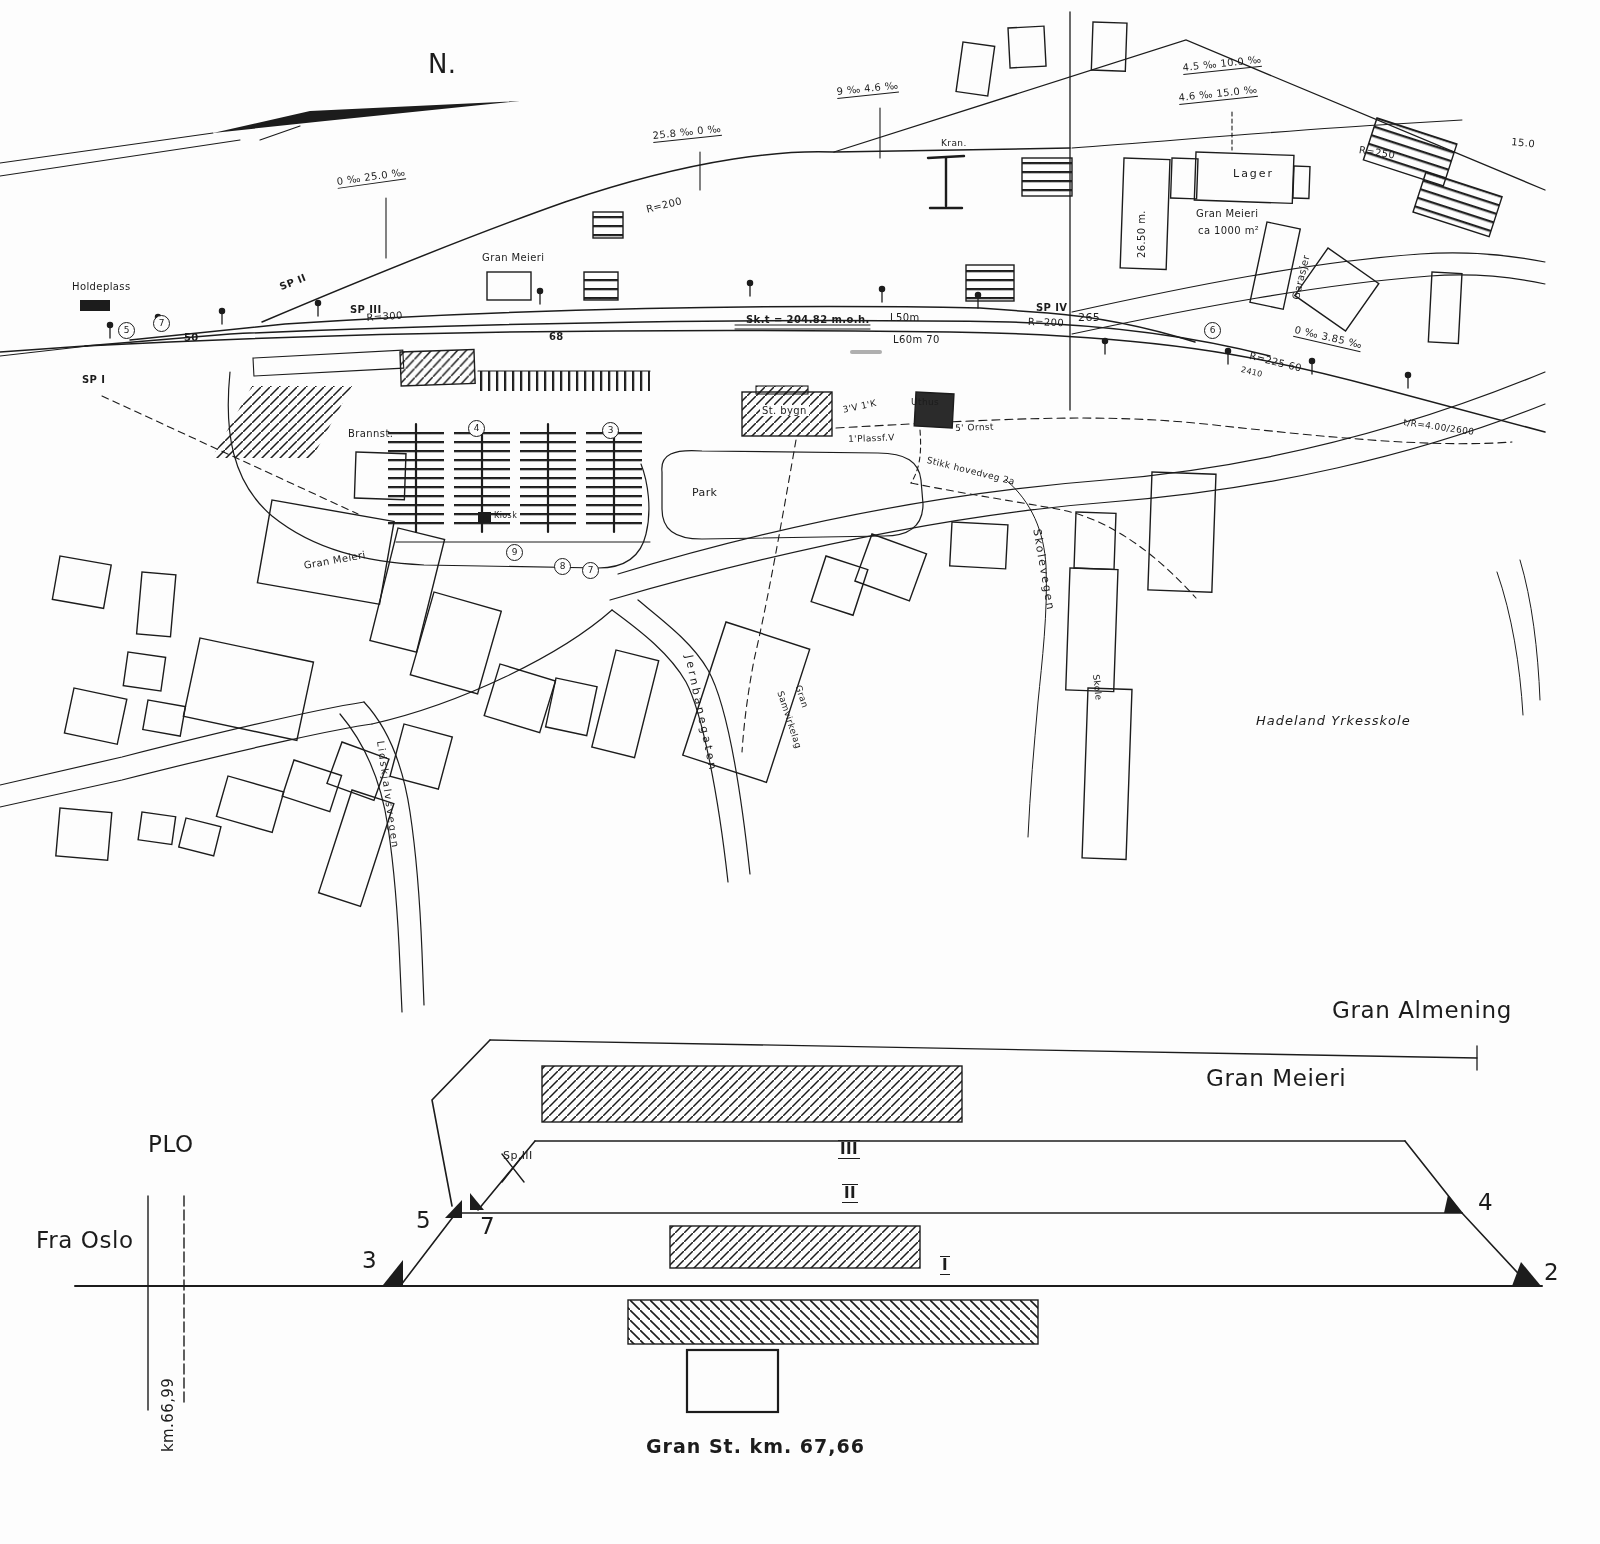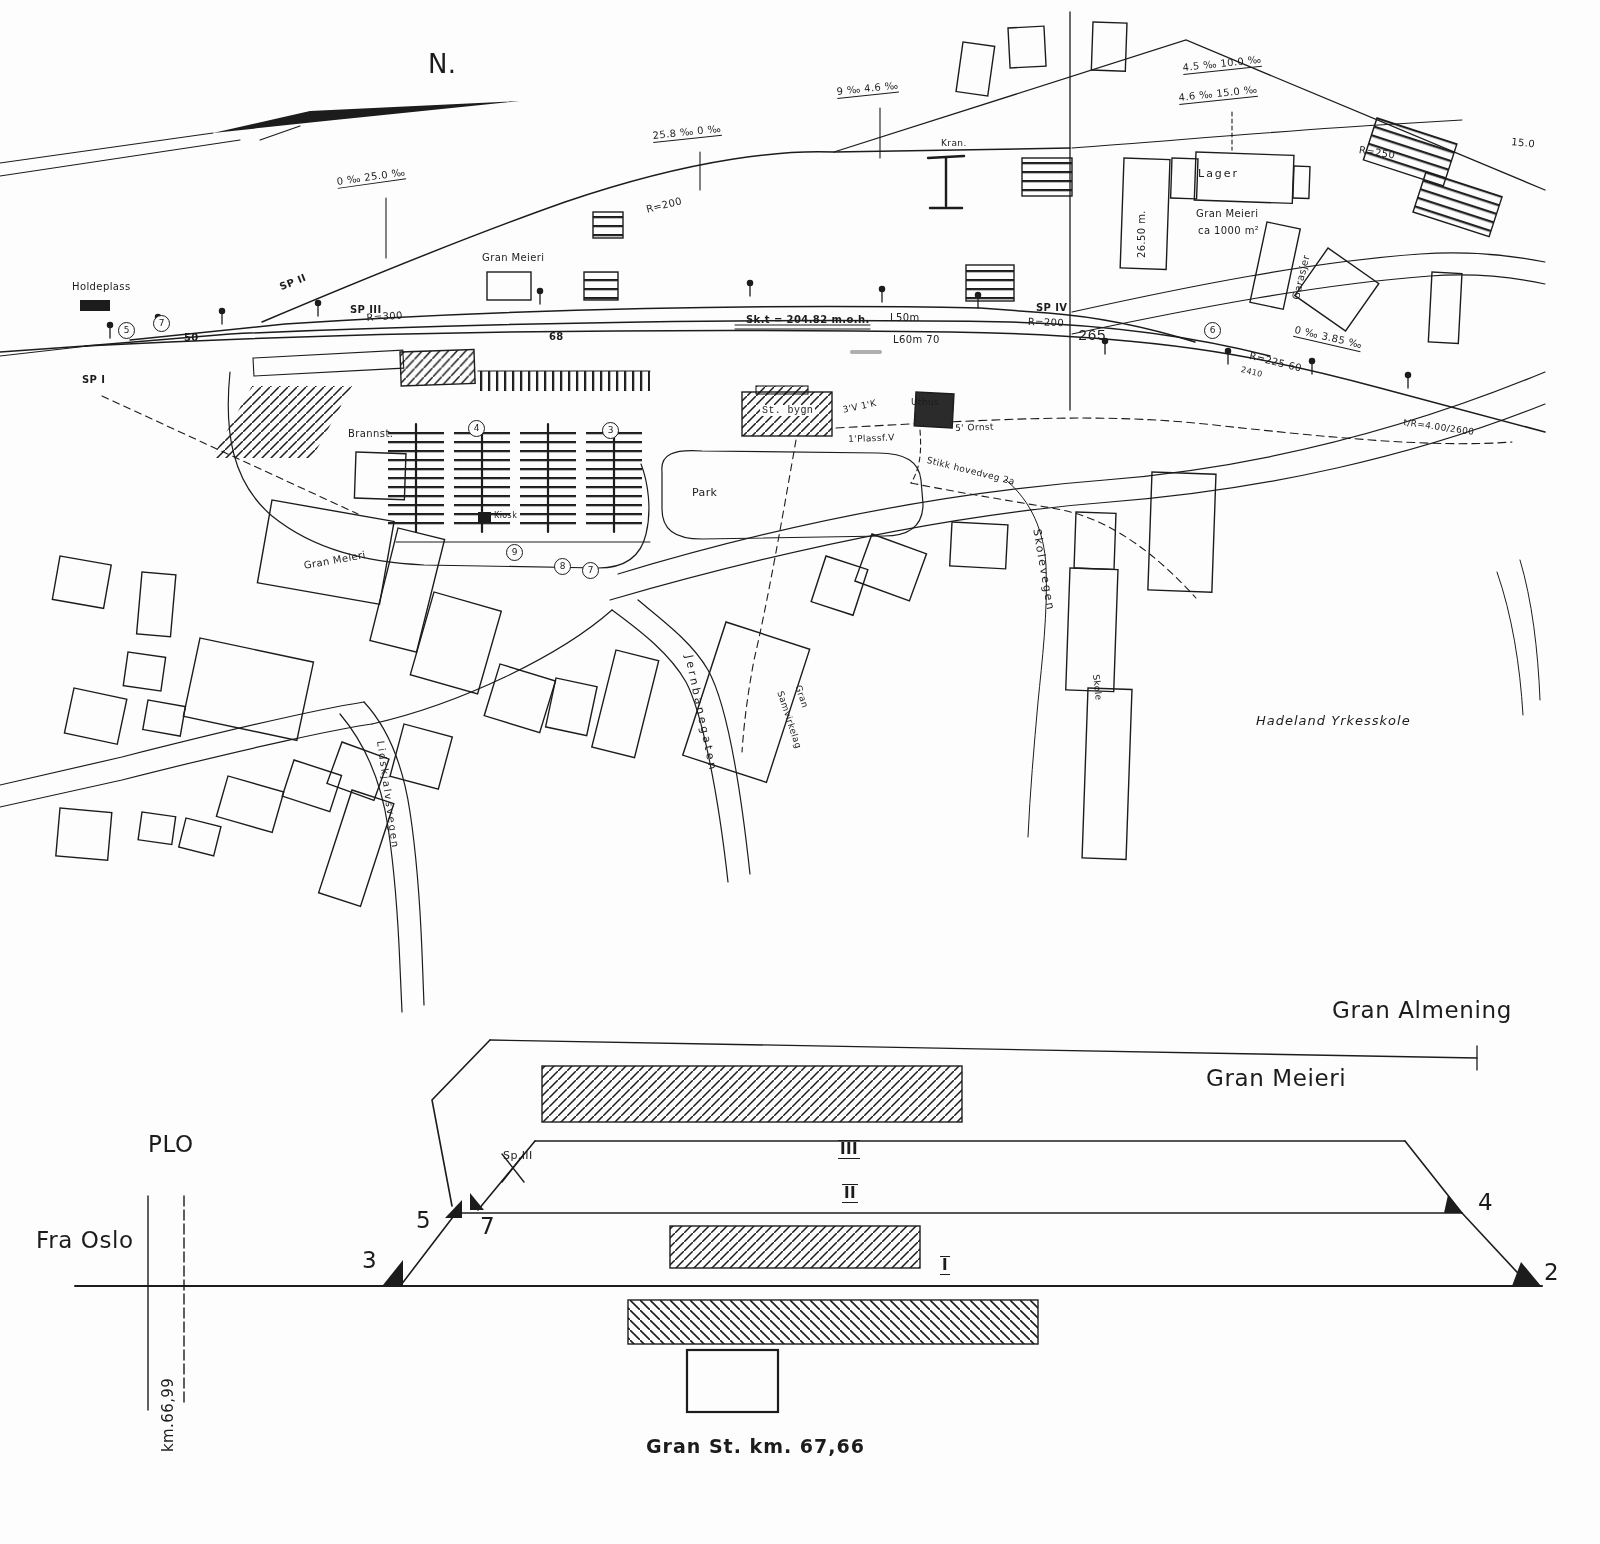--- a/index.html
+++ b/index.html
@@ -275,30 +275,30 @@
 
 <span class="lbl uline" style="left:336px;top:176px;transform:rotate(-8deg);">0 ‰    25.0 ‰</span>
 <span class="lbl uline" style="left:652px;top:130px;transform:rotate(-6deg);">25.8 ‰    0 ‰</span>
 <span class="lbl uline" style="left:836px;top:86px;transform:rotate(-6deg);">9 ‰    4.6 ‰</span>
 <span class="lbl uline" style="left:1182px;top:62px;transform:rotate(-6deg);">4.5 ‰    10.0 ‰</span>
 <span class="lbl uline" style="left:1178px;top:92px;transform:rotate(-6deg);">4.6 ‰    15.0 ‰</span>
 <span class="lbl uline" style="left:1296px;top:324px;transform:rotate(13deg);">0 ‰    3.85 ‰</span>
 
 <span class="lbl" style="left:645px;top:204px;transform:rotate(-14deg);">R=200</span>
 <span class="lbl" style="left:1028px;top:316px;transform:rotate(2deg);">R=200</span>
-<span class="lbl" style="left:1078px;top:329px;font-size:15px;font-family:Liberation Mono, monospace;">265</span>
+<span class="lbl" style="left:1078px;top:312px;font-size:11px;">265</span>
 <span class="lbl" style="left:1360px;top:144px;transform:rotate(9deg);">R=250</span>
 <span class="lbl" style="left:366px;top:312px;transform:rotate(-4deg);">R=300</span>
 <span class="lbl" style="left:1251px;top:350px;transform:rotate(14deg);">R=225  60</span>
 <span class="lbl" style="left:1242px;top:366px;font-size:8px;transform:rotate(14deg);">2410</span>
 <span class="lbl" style="left:1404px;top:418px;font-size:9px;transform:rotate(8deg);">t/R=4.00/2600</span>
 <span class="lbl" style="left:1512px;top:136px;transform:rotate(6deg);">15.0</span>
 
 <span class="lbl" style="left:941px;top:139px;font-size:9px;">Kran.</span>
-<span class="lbl" style="left:1198px;top:168px;font-size:11px;letter-spacing:2px;">Lager</span>
+<span class="lbl" style="left:1233px;top:168px;font-size:11px;letter-spacing:2px;">Lager</span>
 <span class="lbl" style="left:1196px;top:208px;">Gran Meieri</span>
 <span class="lbl" style="left:1198px;top:225px;">ca 1000 m²</span>
 <span class="lbl" style="left:1136px;top:258px;transform:rotate(-90deg);">26.50 m.</span>
 <span class="lbl" style="left:1290px;top:298px;transform:rotate(-76deg);">Garasjer</span>
 <span class="lbl" style="left:482px;top:252px;">Gran Meieri</span>
 
 <span class="lbl" style="left:746px;top:314px;font-weight:bold;">Sk.t = 204.82 m.o.h.</span>
 <span class="lbl" style="left:890px;top:312px;">L50m</span>
 <span class="lbl" style="left:893px;top:334px;">L60m 70</span>
 
@@ -306,21 +306,21 @@
 <span class="lbl bold" style="left:278px;top:282px;transform:rotate(-22deg);">SP II</span>
 <span class="lbl bold" style="left:350px;top:304px;">SP III</span>
 <span class="lbl bold" style="left:1036px;top:302px;">SP IV</span>
 <span class="lbl bold" style="left:184px;top:332px;">50</span>
 <span class="lbl bold" style="left:549px;top:331px;">68</span>
 
 <span class="lbl" style="left:72px;top:281px;">Holdeplass</span>
 <span class="lbl" style="left:348px;top:428px;">Brannst.</span>
 <span class="lbl" style="left:494px;top:512px;font-size:8px;">Kiosk</span>
 <span class="lbl" style="left:692px;top:487px;font-size:11px;">Park</span>
-<span class="lbl halo" style="left:760px;top:405px;font-family:Liberation Mono, monospace;">St. bygn</span>
+<span class="lbl halo" style="left:760px;top:405px;">St. bygn</span>
 <span class="lbl" style="left:911px;top:398px;font-size:9px;">Uthus</span>
 
 <span class="lbl" style="left:842px;top:406px;font-size:9px;transform:rotate(-12deg);">3'V  1'K</span>
 <span class="lbl" style="left:848px;top:435px;font-size:9px;transform:rotate(-2deg);">1'Plassf.V</span>
 <span class="lbl" style="left:955px;top:424px;font-size:9px;transform:rotate(-2deg);">5' Ornst</span>
 <span class="lbl" style="left:928px;top:456px;font-size:9px;transform:rotate(14deg);">Stikk hovedveg 2a</span>
 
 <span class="lbl" style="left:694px;top:654px;font-size:11px;letter-spacing:3px;transform:rotate(78deg);">Jernbanegaten</span>
 <span class="lbl" style="left:802px;top:684px;font-size:9px;transform:rotate(72deg);">Gran</span>
 <span class="lbl" style="left:784px;top:690px;font-size:9px;transform:rotate(72deg);">Samvirkelag</span>

